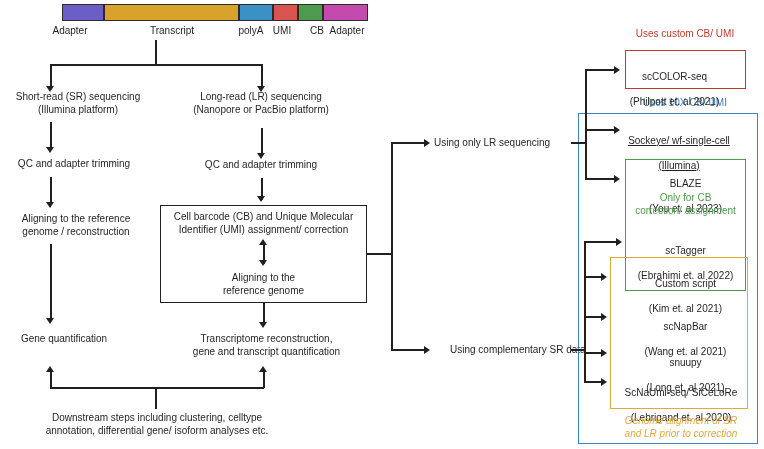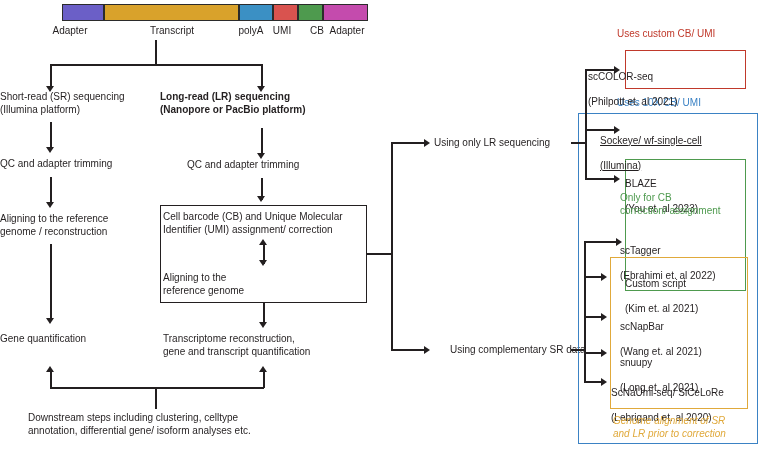--- a/index.html
+++ b/index.html
@@ -1,19 +1,19 @@
 <!DOCTYPE html>
 <html><head>
 <meta charset="utf-8">
 <style>
   html,body{margin:0;padding:0;background:#ffffff;}
   body{width:764px;height:449px;position:relative;overflow:hidden;
        font-family:"Liberation Sans","DejaVu Sans",sans-serif;color:#231f20;}
   .abs{position:absolute;}
-  .txt{font-size:10px;line-height:12.5px;color:#231f20;white-space:pre-line;}
+  .txt{font-size:10px;line-height:12.5px;text-align:center;color:#231f20;white-space:pre-line;}
   .seg{position:absolute;top:4px;height:17px;border:1px solid #2b2b2b;box-sizing:border-box;}
   .seglabel{position:absolute;font-size:10px;color:#231f20;white-space:nowrap;}
   .vline{position:absolute;background:#231f20;width:1.6px;}
   .hline{position:absolute;background:#231f20;height:1.6px;}
   .arrowdn{position:absolute;width:0;height:0;border-left:4px solid transparent;
            border-right:4px solid transparent;border-top:6px solid #231f20;}
   .arrowup{position:absolute;width:0;height:0;border-left:4px solid transparent;
            border-right:4px solid transparent;border-bottom:6px solid #231f20;}
   .arrowrt{position:absolute;width:0;height:0;border-top:4px solid transparent;
            border-bottom:4px solid transparent;border-left:6px solid #231f20;}
@@ -62,21 +62,21 @@
 
 <div class="vline" style="left:50px;top:177px;height:27px;"></div>
 <div class="arrowdn" style="left:46px;top:202px;"></div>
 <div class="txt abs" style="left:0px;top:213px;width:152px;">Aligning to the reference
 genome / reconstruction</div>
 
 <div class="vline" style="left:50px;top:244px;height:76px;"></div>
 <div class="arrowdn" style="left:46px;top:318px;"></div>
 <div class="txt abs" style="left:0px;top:333px;width:128px;">Gene quantification</div>
 
-<div class="txt abs" style="left:160px;top:91px;width:202px;font-weight:bold;">Long-read (LR) sequencing
+<div class="txt abs" style="left:160px;top:91px;width:202px;">Long-read (LR) sequencing
 (Nanopore or PacBio platform)</div>
 
 <div class="vline" style="left:261px;top:128px;height:27px;"></div>
 <div class="arrowdn" style="left:257px;top:153px;"></div>
 <div class="txt abs" style="left:187px;top:159px;width:148px;">QC and adapter trimming</div>
 
 <div class="vline" style="left:261px;top:178px;height:22px;"></div>
 <div class="arrowdn" style="left:257px;top:196px;"></div>
 
 <div class="boxr" style="left:160px;top:205px;width:207px;height:98px;"></div>
@@ -143,21 +143,21 @@
 
 <div class="hline" style="left:584px;top:316px;width:18px;"></div>
 <div class="arrowrt" style="left:601px;top:313px;"></div>
 
 <div class="hline" style="left:584px;top:352px;width:18px;"></div>
 <div class="arrowrt" style="left:601px;top:349px;"></div>
 
 <div class="hline" style="left:584px;top:381px;width:18px;"></div>
 <div class="arrowrt" style="left:601px;top:378px;"></div>
 
-<div class="txt abs" style="left:588px;top:58px;width:121px;">
+<div class="txt abs" style="left:614px;top:58px;width:121px;">
   <span>scCOLOR-seq</span><br>
   <span>(Philpott et. al 2021)</span>
 </div>
 
 <div class="txt abs" style="left:600px;top:122px;width:158px;text-decoration:underline;">
   <span>Sockeye/ wf-single-cell</span><br>
   <span>(Illumina)</span>
 </div>
 
 <div class="txt abs" style="left:625px;top:165px;width:121px;">

